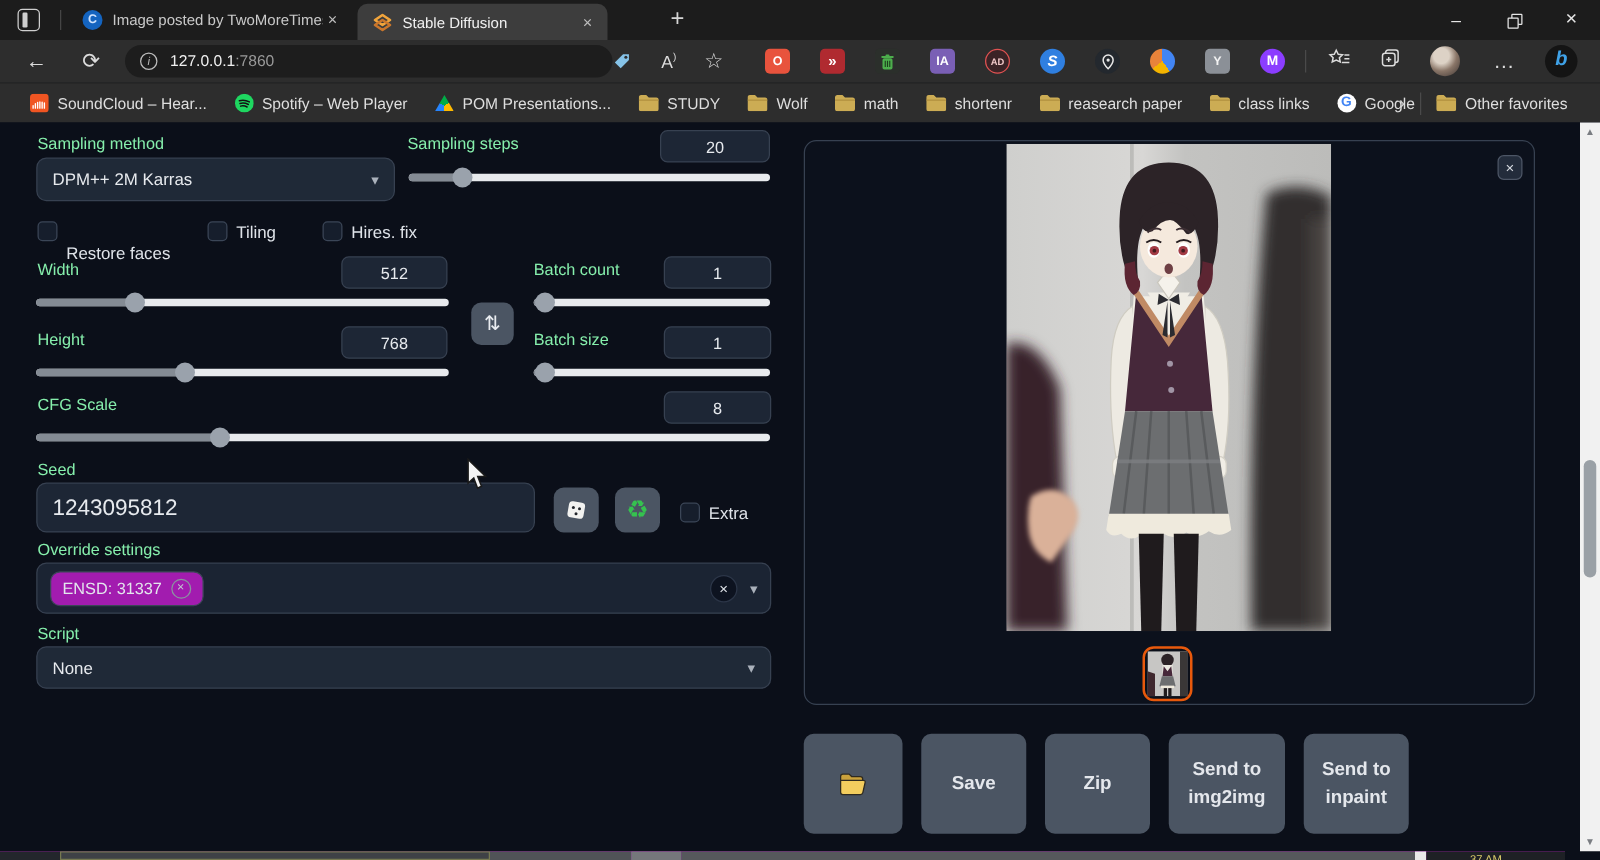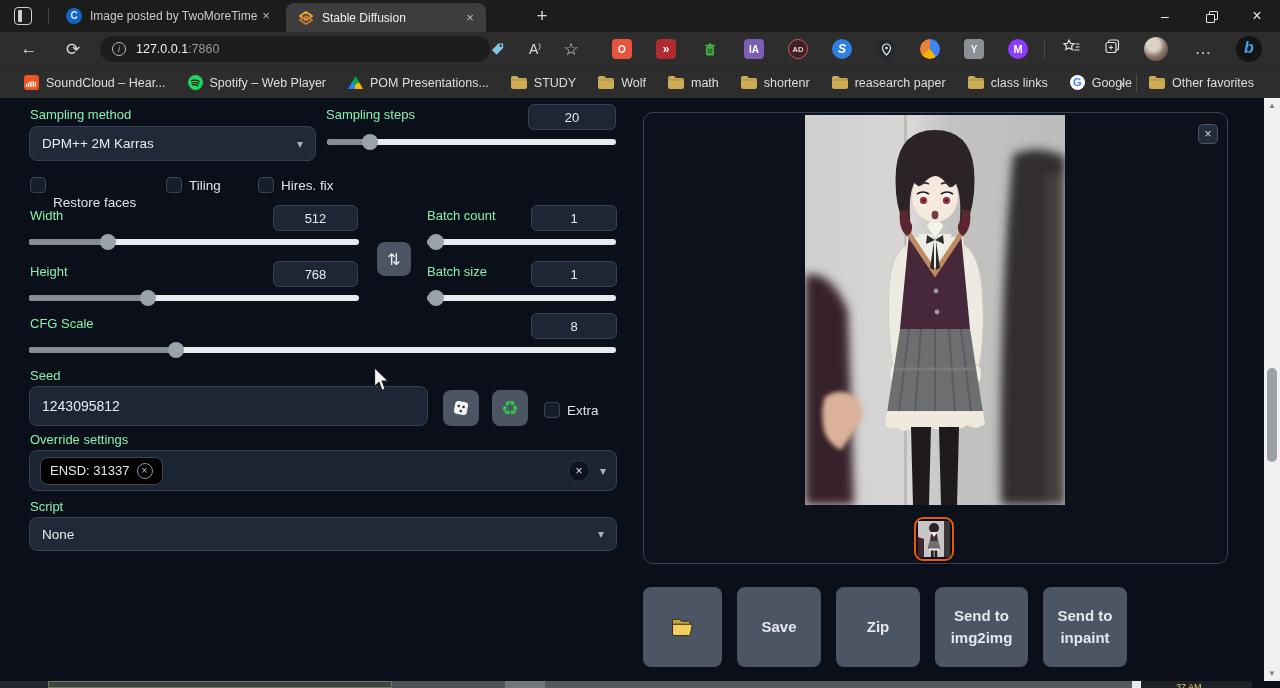--- a/index.html
+++ b/index.html
@@ -55,23 +55,23 @@
   .numbox { position:absolute; background:#1d2635; border:1px solid #374151; border-radius:6px; color:#e7eaee; text-align:center; font-size:13px; font-family:"Liberation Sans",sans-serif; }
   .dd { position:absolute; background:#1f2937; border:1px solid #374151; border-radius:8px; display:flex; align-items:center; padding:0 12px; font-size:13.5px; color:#e7eaee; }
   .dd .caret { margin-left:auto; color:#aab1bb; font-size:12px; }
   .slider { position:absolute; height:16px; }
   .slider .track { position:absolute; left:0; right:0; top:5px; height:6px; border-radius:3px; background:#e8eaed; }
   .slider .fill { height:6px; border-radius:3px; background:#848b94; }
   .slider .knob { position:absolute; top:0; width:16px; height:16px; border-radius:50%; background:#9aa2ac; margin-left:-8px; }
   .cb { position:absolute; width:16px; height:16px; background:#161e2c; border:1px solid #3b4657; border-radius:4px; }
   .cblbl { position:absolute; font-size:13.5px; color:#dfe3e9; }
   .sqbtn { position:absolute; width:36px; height:36px; background:#4b5563; border-radius:8px; display:flex; align-items:center; justify-content:center; }
-  .seedinput { position:absolute; background:#1d2635; border:1px solid #374151; border-radius:8px; color:#e7eaee; font-size:14px; padding:0 12px; font-family:"Liberation Sans",sans-serif; }
+  .seedinput { position:absolute; background:#1d2635; border:1px solid #374151; border-radius:8px; color:#e7eaee; font-size:18px; padding:0 12px; font-family:"Liberation Sans",sans-serif; }
   .ovbox { position:absolute; background:#1b2433; border:1px solid #374151; border-radius:8px; display:flex; align-items:center; padding:0 10px; }
-  .chip { display:flex; align-items:center; background:#000000; border:1px solid #3b4657; border-radius:8px; height:28px; padding:0 9px; font-size:13px; color:#e3e7ed; }
+  .chip { display:flex; align-items:center; background:#a21caf; border:1px solid #3b4657; border-radius:8px; height:28px; padding:0 9px; font-size:13px; color:#e3e7ed; }
   .chip .ring { width:16px; height:16px; border:1px solid #8b93a0; border-radius:50%; color:#c3c9d2; font-size:10px; line-height:14px; text-align:center; margin-left:7px; }
   .ov-clear { margin-left:auto; width:22px; height:22px; border-radius:50%; background:#0d1320; border:1px solid #2c3648; color:#dfe3e9; font-size:12px; line-height:20px; text-align:center; }
   .ov-caret { color:#aab1bb; font-size:12px; margin-left:10px; }
 
   .gallery { position:absolute; left:643px; top:14px; width:585px; height:452px; border:1px solid #374151; border-radius:10px; background:#0c111c; }
   .g-close { position:absolute; right:9px; top:11px; width:20px; height:20px; border:1px solid #4d5666; border-radius:5px; background:#232c3b; color:#d7dbe1; font-size:12px; line-height:18px; text-align:center; }
   .g-img { position:absolute; left:161px; top:2px; width:260px; height:390px; overflow:hidden; }
   .g-thumb { position:absolute; left:270px; top:404px; width:40px; height:44px; border:2px solid #e8590c; border-radius:9px; background:#0b0f19; padding:2px; }
   .btnrow { position:absolute; left:643px; top:489px; width:585px; height:80px; display:flex; gap:15px; }
   .gbtn { background:#4b5563; border-radius:8px; color:#e4e7ec; font-size:15px; font-weight:bold; display:flex; align-items:center; justify-content:center; text-align:center; line-height:1.45; padding:4px 6px; }

